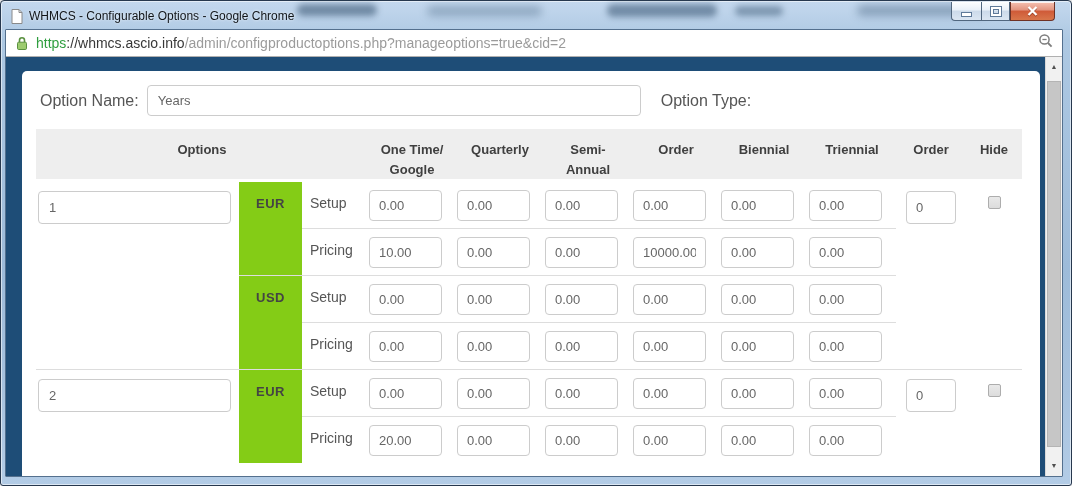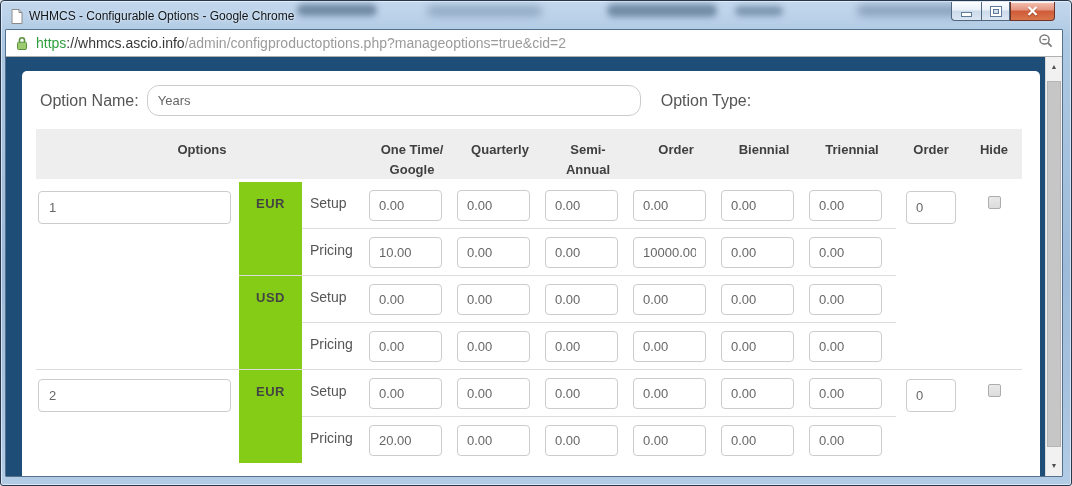--- a/index.html
+++ b/index.html
@@ -53,21 +53,21 @@
   .viewport{ flex:1; overflow:hidden; }
   .card{
     margin:14px 5px 0 16px; height:calc(100% - 14px);
     background:#fff; border-radius:5px 5px 0 0; padding:14px; overflow:hidden;
   }
   .page-heading{ font-size:17px; color:#404040; margin:7px 0 21px 4px; font-weight:400; }
   .form-row{ display:flex; align-items:center; }
   .form-label{ font-size:16px; color:#555; margin-left:4px; white-space:nowrap; }
   input{ font-family:"Liberation Sans","DejaVu Sans",sans-serif; outline:none; }
   .text-input{
-    height:31px; border:1px solid #ccc; border-radius:12px; background:#fff;
+    height:31px; border:1px solid #ccc; border-radius:4px; background:#fff;
     font-size:13px; color:#666; padding:0 10px;
   }
   #option-name-input{ width:494px; margin-left:8px; }
   .ot-label{ margin-left:20px; }
   .select{
     width:197px; height:31px; margin-left:7px; border:1px solid #ccc; border-radius:4px;
     background:#fff; display:flex; align-items:center; padding:0 10px 0 12px;
     font-size:13px; color:#555; cursor:default;
   }
   .select .sel-arrow{ margin-left:auto; font-size:8px; color:#444; transform:scaleX(1.3); }

